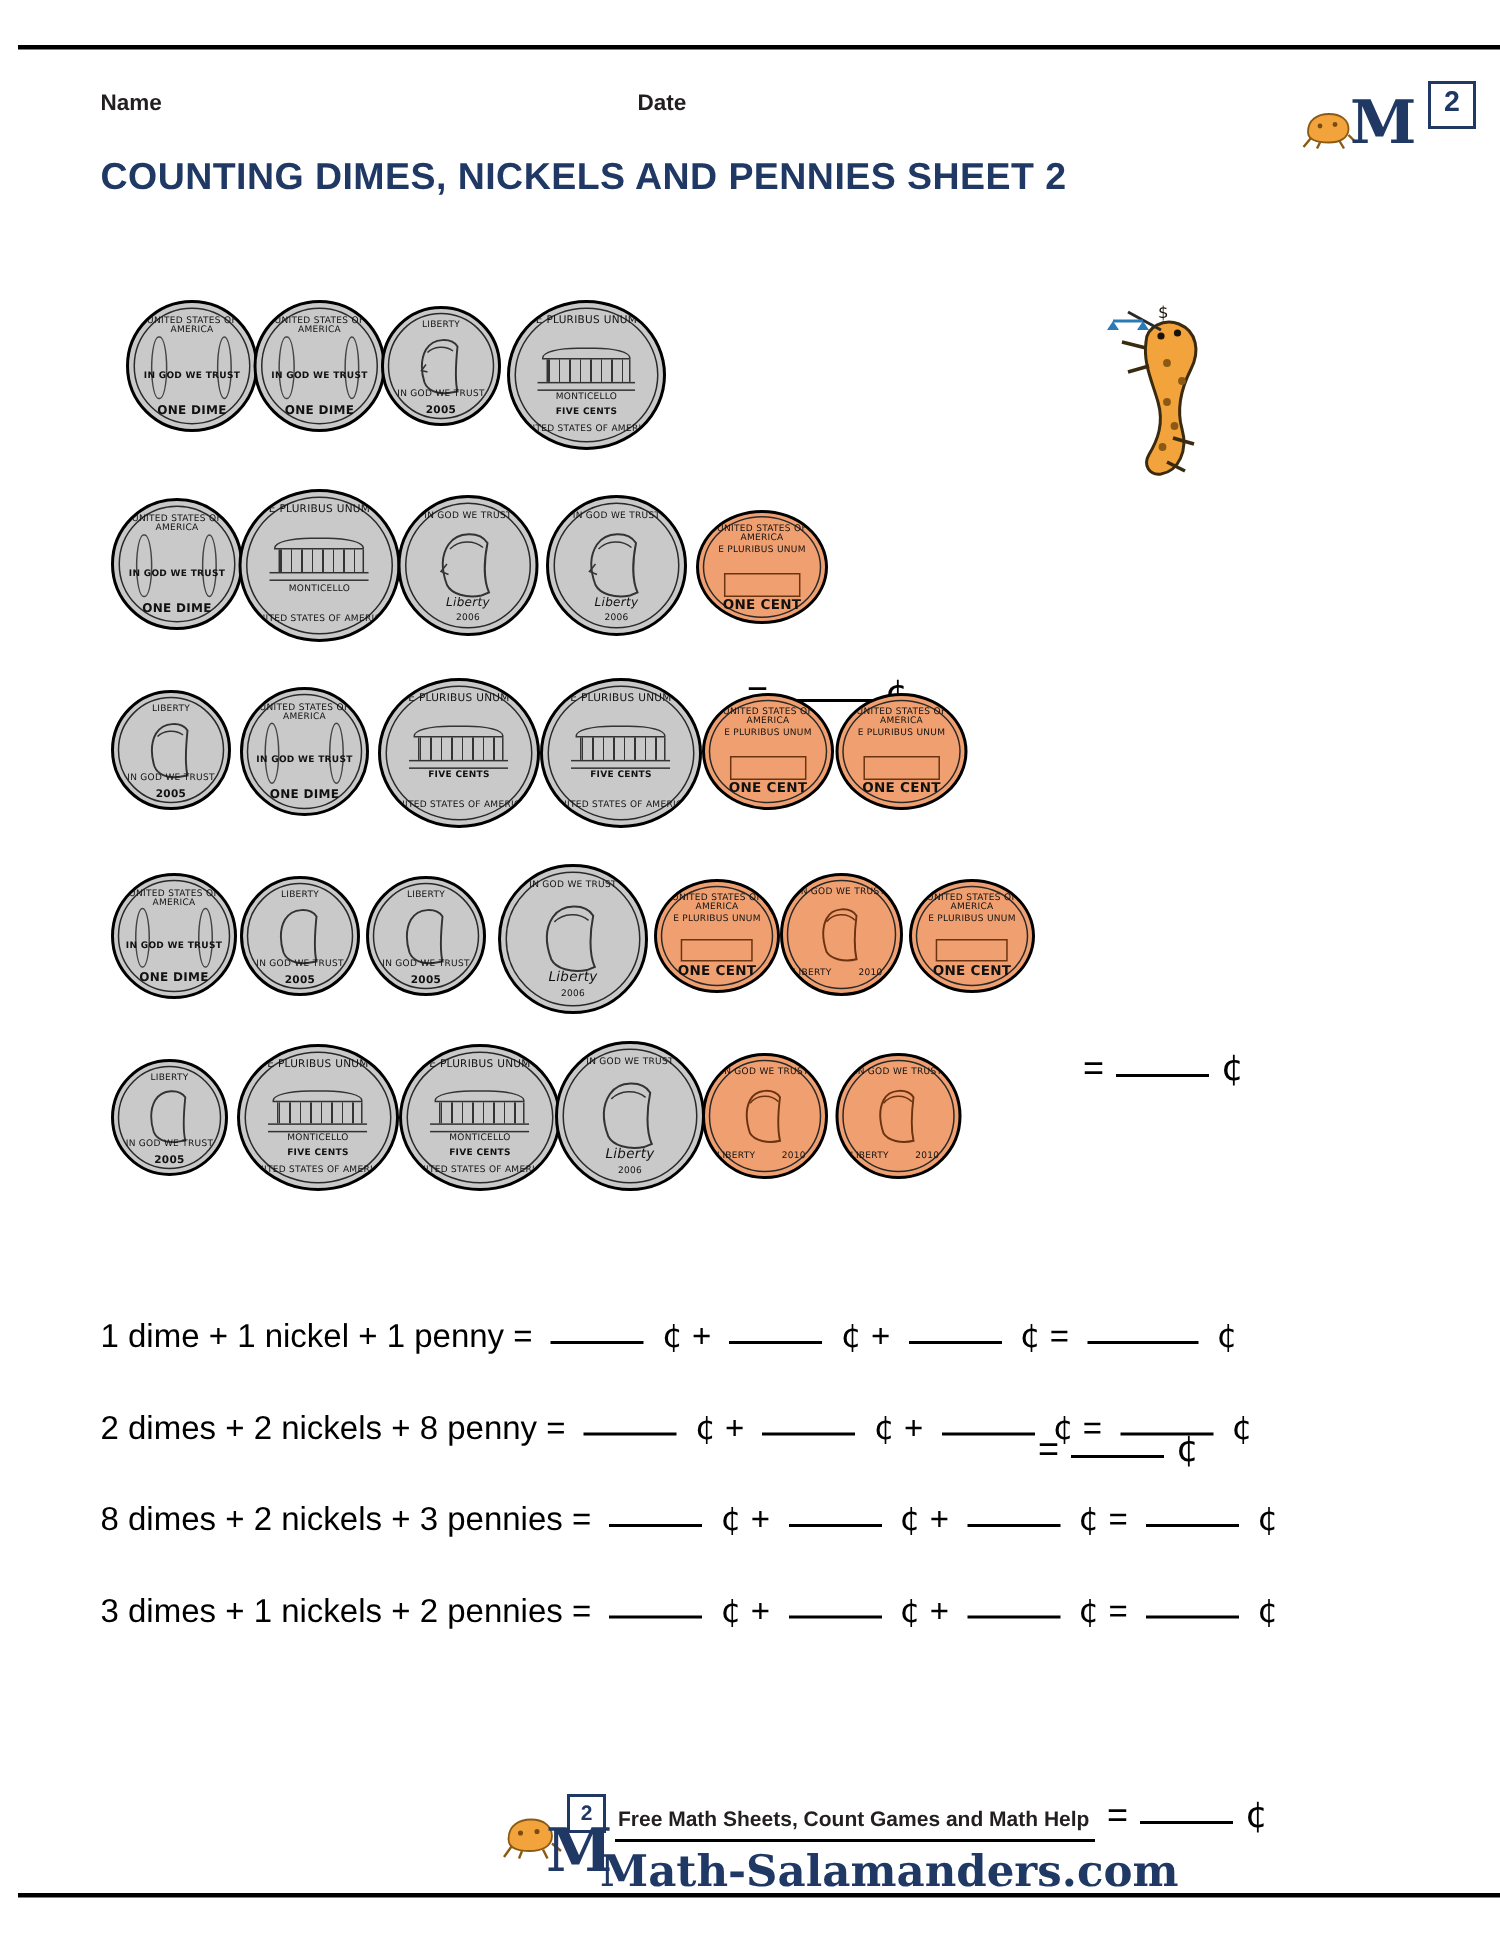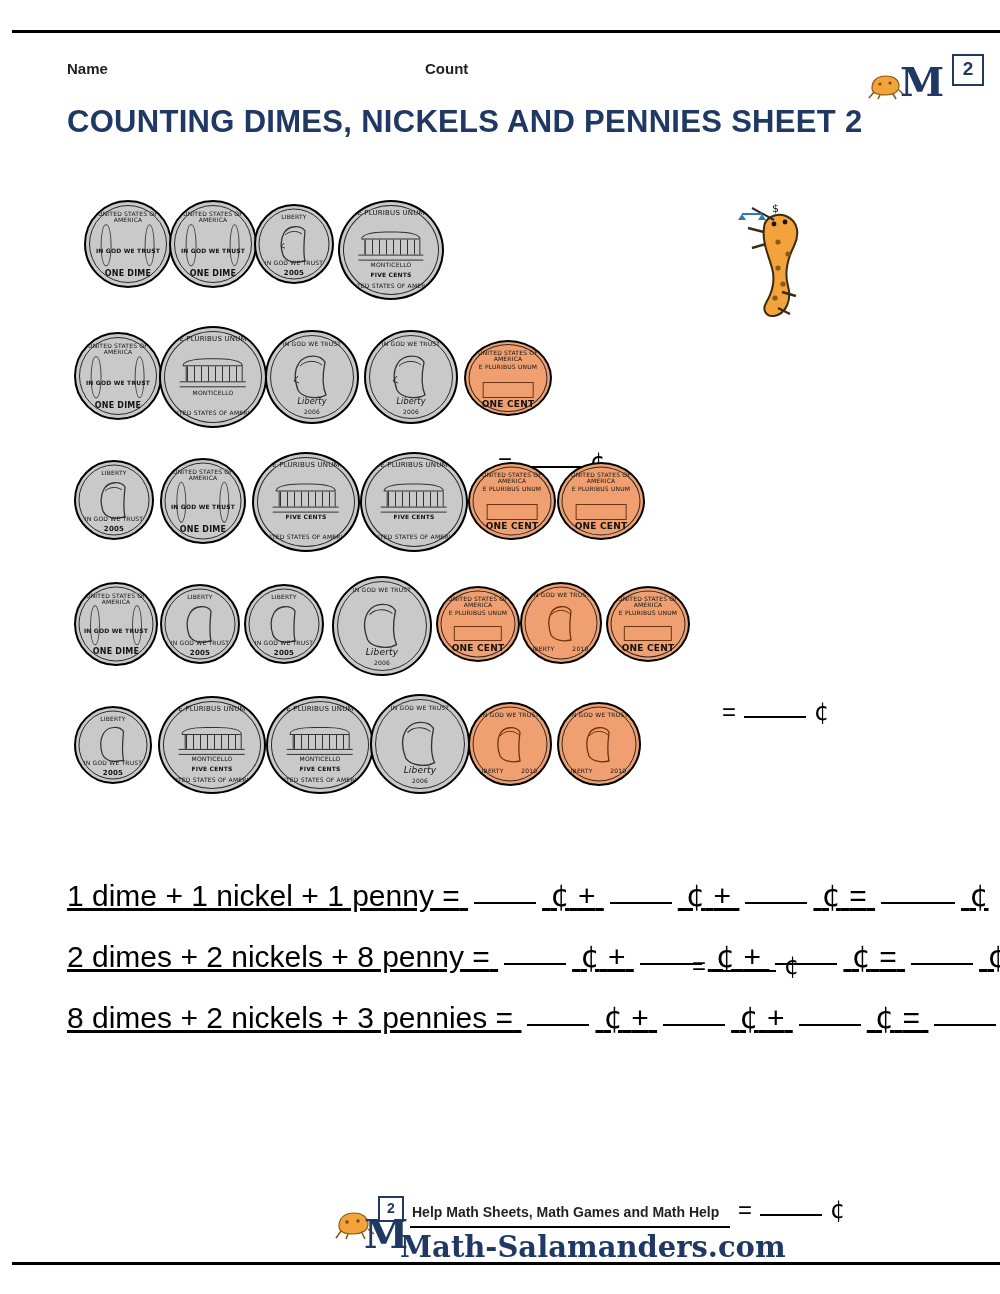--- a/index.html
+++ b/index.html
@@ -38,21 +38,21 @@
     font-weight: bold;
     color: #231f20;
   }
   .nameline.name { left: 55px; }
   .nameline.date { left: 413px; }
 
   .title {
     position: absolute;
     left: 55px;
     top: 104px;
-    font-size: 31px;
+    font-size: 25px;
     font-weight: bold;
     color: #1f3864;
     letter-spacing: 0.3px;
     white-space: nowrap;
   }
   .subtitle {
     position: absolute;
     left: 55px;
     top: 152px;
     font-size: 22px;
@@ -230,23 +230,22 @@
     left: 0;
     width: 1000px;
     text-align: center;
     font-size: 22px;
     top: 816px;
   }
 
   .probline {
     position: absolute;
     left: 55px;
-    font-size: 30px;
+    font-size: 22px;
     white-space: nowrap;
-    text-decoration: underline;
   }
   .probline .bl {
     display: inline-block;
     border-bottom: 2px solid #000;
     height: 16px;
     vertical-align: 2px;
     margin: 0 6px;
   }
   .probline .bl.s { width: 62px; }
   .probline .bl.l { width: 74px; }
@@ -314,21 +313,21 @@
 </style>
 </head>
 <body>
 
 <div class="page">
 
   <div class="edge-rule top"></div>
   <div class="edge-rule bottom"></div>
 
   <div class="nameline name">Name</div>
-  <div class="nameline date">Count</div>
+  <div class="nameline date">Date</div>
 
   <div class="badge">
     <div class="sal">
       <svg width="40" height="38" viewBox="0 0 40 38">
         <path d="M6 26 C6 18 12 14 20 14 C28 14 33 18 33 24 C33 30 27 33 20 33 C12 33 6 31 6 26 Z" fill="#f2a33c" stroke="#8a5a14" stroke-width="1.2"></path>
         <circle cx="14" cy="22" r="1.6" fill="#7a4a10"></circle>
         <circle cx="24" cy="21" r="1.6" fill="#7a4a10"></circle>
         <path d="M8 30 L3 36 M14 33 L12 37 M27 32 L30 37 M33 28 L38 33" stroke="#8a5a14" stroke-width="1.6" fill="none"></path>
       </svg>
     </div>
@@ -711,30 +710,44 @@
     <span class="bl s"></span>
     <span class="cent">¢</span>
     <span>+</span>
     <span class="bl s"></span>
     <span class="cent">¢</span>
     <span>=</span>
     <span class="bl s"></span>
     <span class="cent">¢</span>
   </div>
 
+  <div class="probline" style="top:1061px;">
+    <span>3 dimes + 1 nickels + 2 pennies =</span>
+    <span class="bl s"></span>
+    <span class="cent">¢</span>
+    <span>+</span>
+    <span class="bl s"></span>
+    <span class="cent">¢</span>
+    <span>+</span>
+    <span class="bl s"></span>
+    <span class="cent">¢</span>
+    <span>=</span>
+    <span class="bl s"></span>
+    <span class="cent">¢</span>
+  </div>
 
   <div class="footer">
     <div class="fsal">
       <svg width="44" height="42" viewBox="0 0 44 42">
         <path d="M7 28 C7 19 14 15 22 15 C31 15 36 20 36 26 C36 33 29 36 21 36 C13 36 7 34 7 28 Z" fill="#f2a33c" stroke="#8a5a14" stroke-width="1.2"></path>
         <circle cx="15" cy="24" r="1.7" fill="#7a4a10"></circle>
         <circle cx="26" cy="23" r="1.7" fill="#7a4a10"></circle>
         <path d="M9 33 L4 40 M16 36 L14 41 M30 35 L33 41 M36 31 L42 36" stroke="#8a5a14" stroke-width="1.6" fill="none"></path>
       </svg>
     </div>
     <div class="fnum">2</div>
     <div class="fm">M</div>
-    <div class="tagline">Help Math Sheets, Math Games and Math Help</div>
+    <div class="tagline">Free Math Sheets, Count Games and Math Help</div>
     <div class="rule"></div>
     <div class="site">Math-Salamanders.com</div>
   </div>
 
 </div>
 
 </body></html>

